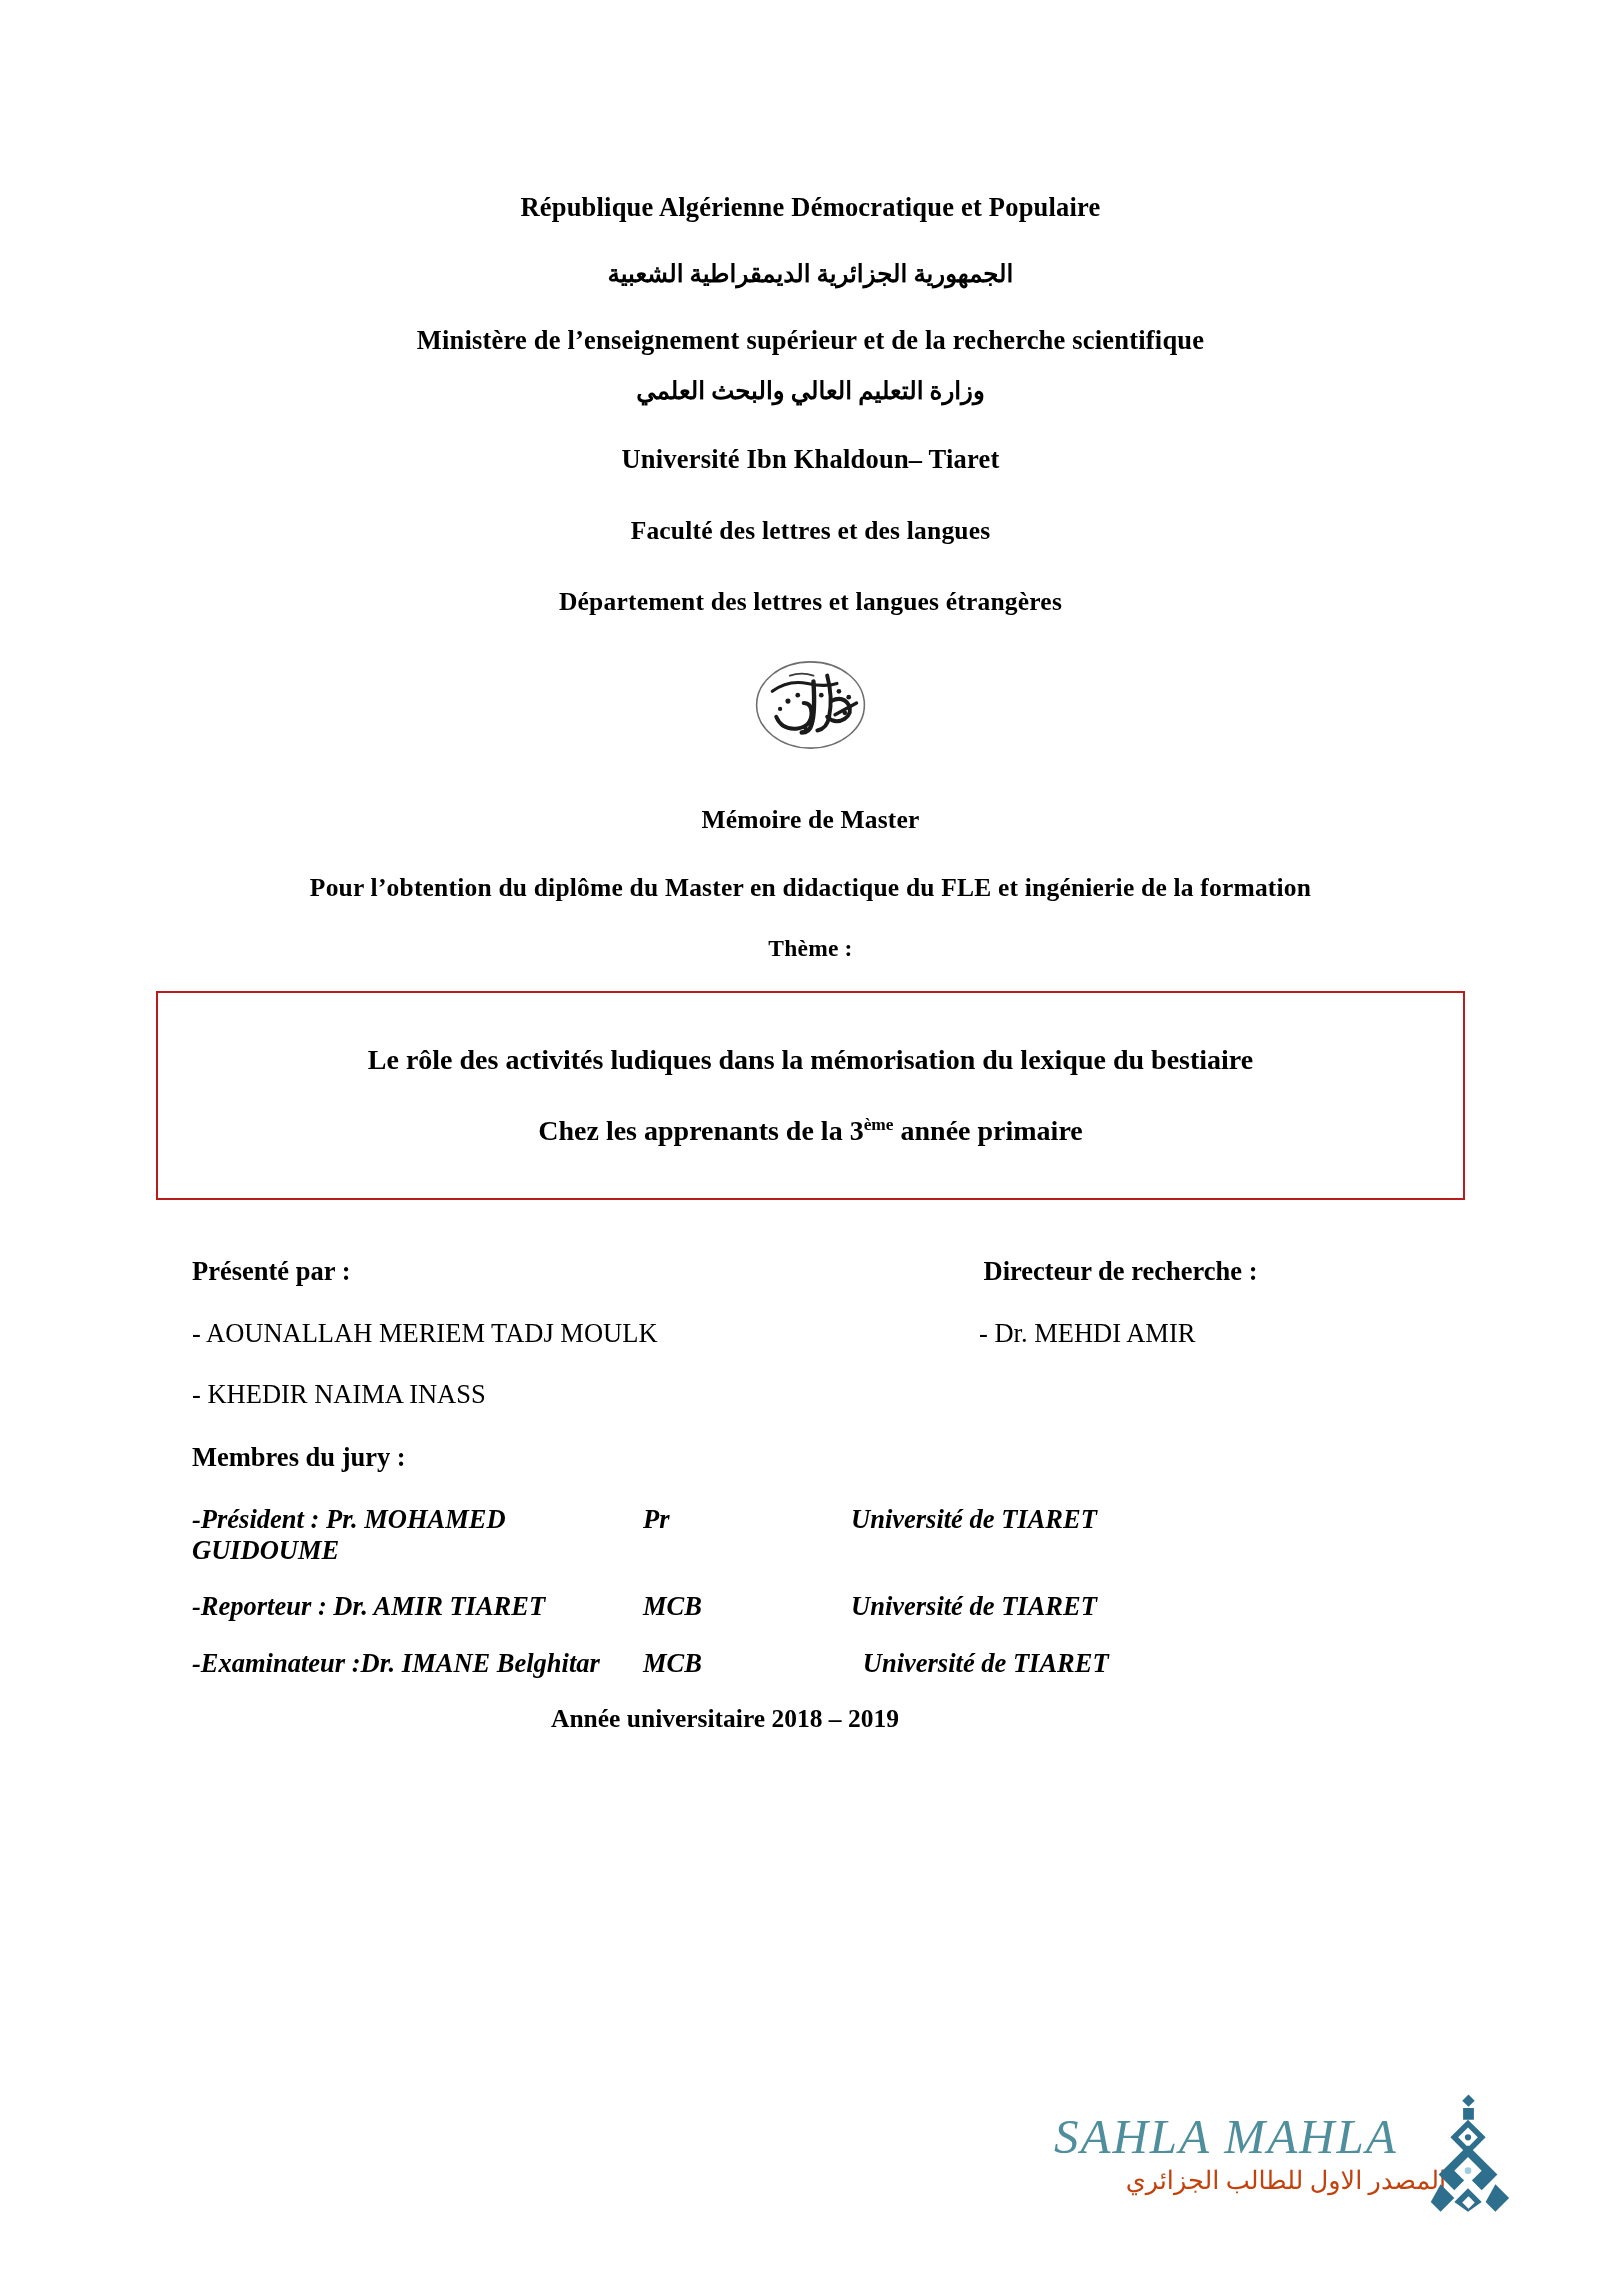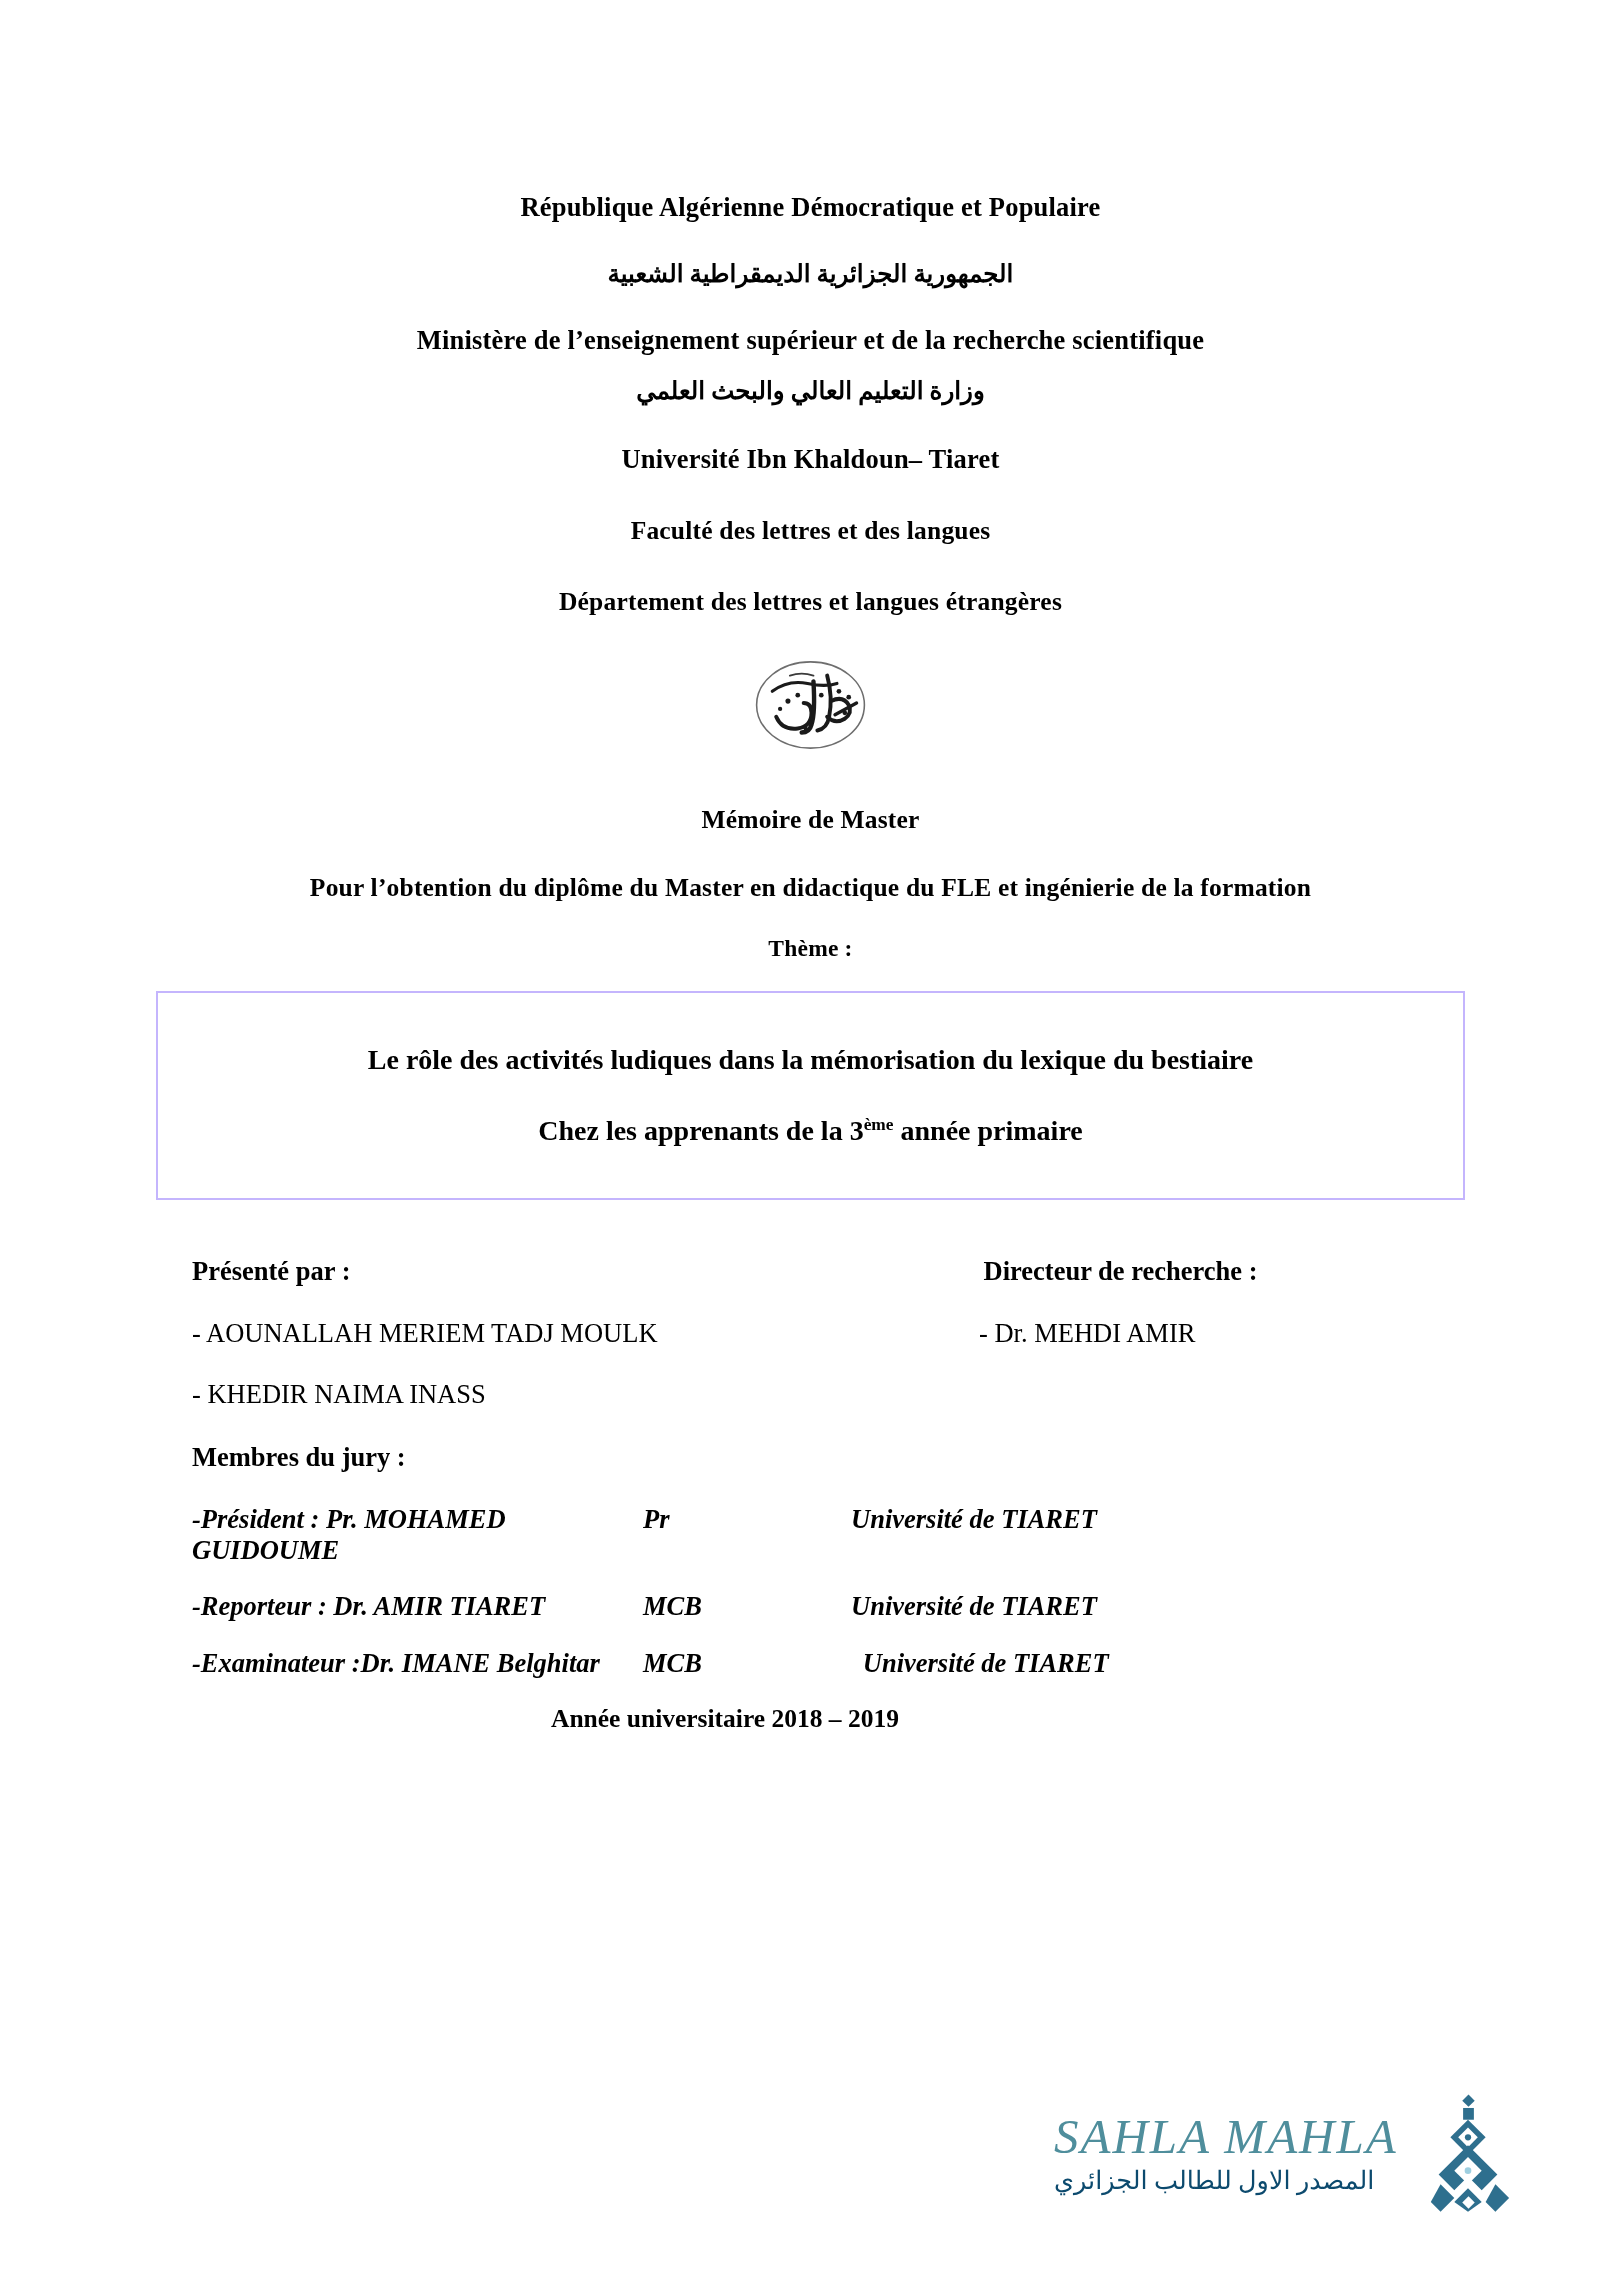--- a/index.html
+++ b/index.html
@@ -70,21 +70,21 @@
   .fr-theme {
     font-size: 23.5px;
     margin-top: 27.4px;
   }
 
   
   .title-box {
     margin: 29px auto 16px auto;
     width: 1309px;
     box-sizing: border-box;
-    border: 2px solid #c4b5fd;
+    border: 2px solid #b91c1c;
     height: 209px;
     display: flex;
     flex-direction: column;
     justify-content: center;
     padding: 0 43px;
   }
   .title-line {
     text-align: center;
     font-weight: bold;
     font-size: 28px;
@@ -166,24 +166,24 @@
     letter-spacing: 2px;
     color: #4f8e9c;
     line-height: 1;
     white-space: nowrap;
     font-style: italic;
   }
   .wm-sub {
     direction: rtl;
     unicode-bidi: bidi-override;
     font-size: 25.5px;
-    color: #0c4a6e;
+    color: #c2410c;
     margin-top: 3.9px;
     white-space: nowrap;
-    text-align: left;
+    text-align: right;
     width: 392px;
   }
   .wm-mark {
     position: absolute;
     right: 0;
     top: -17.6px;
     width: 94px;
     height: 120px;
   }
 </style>

